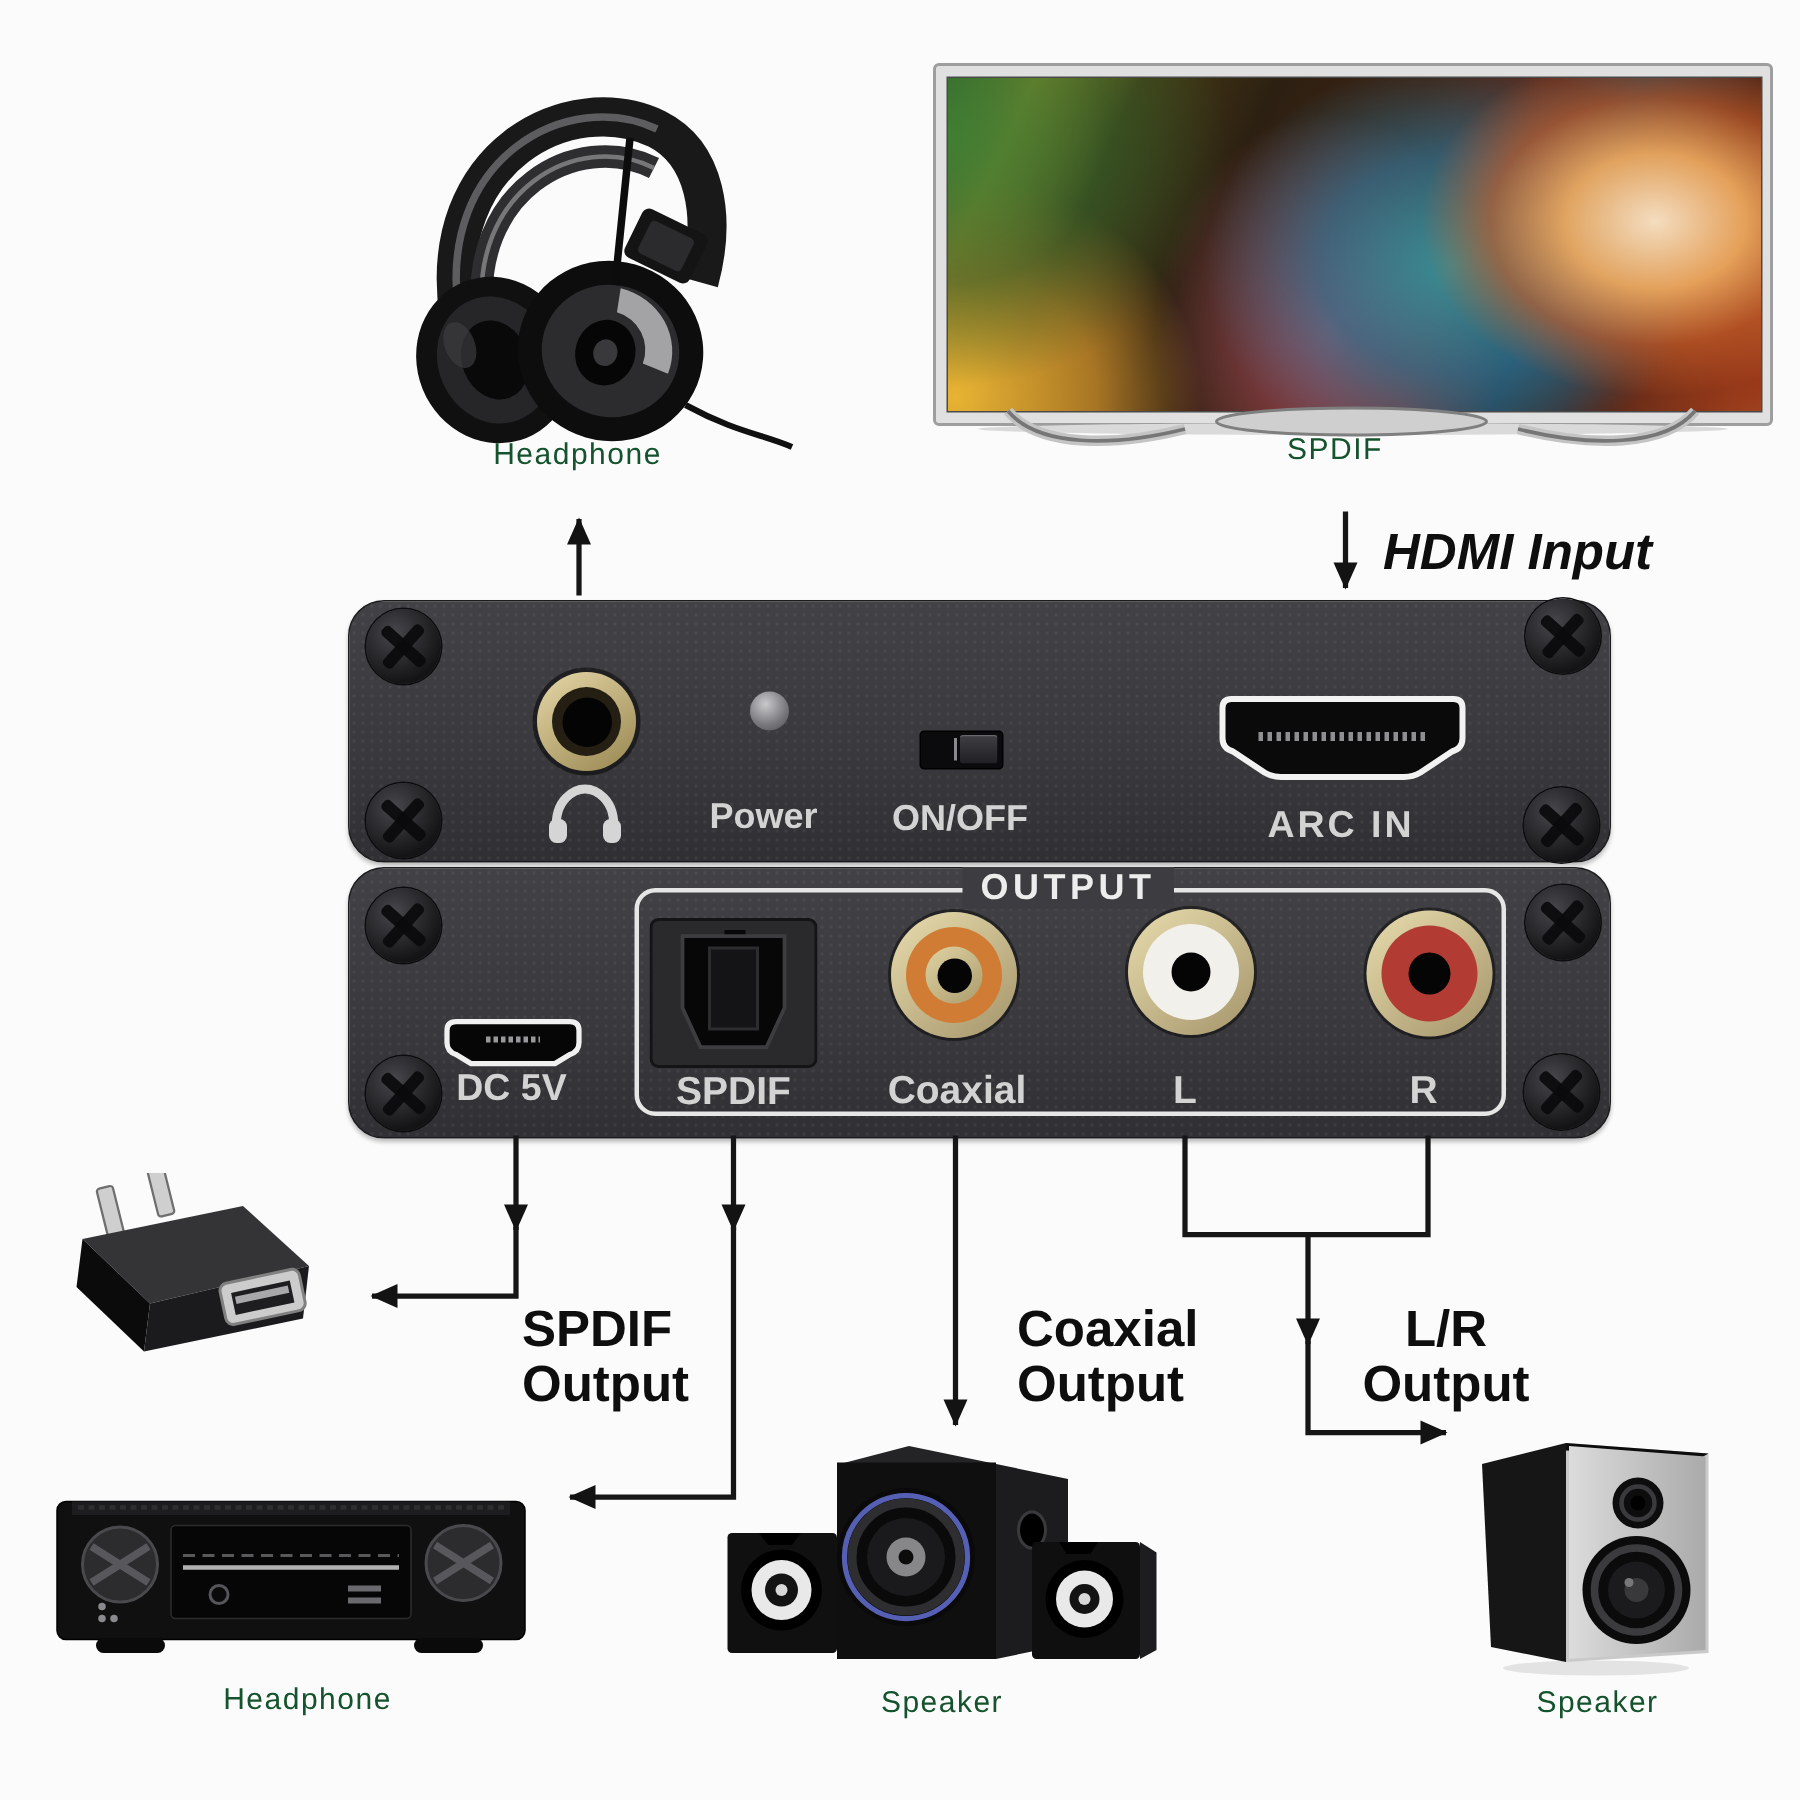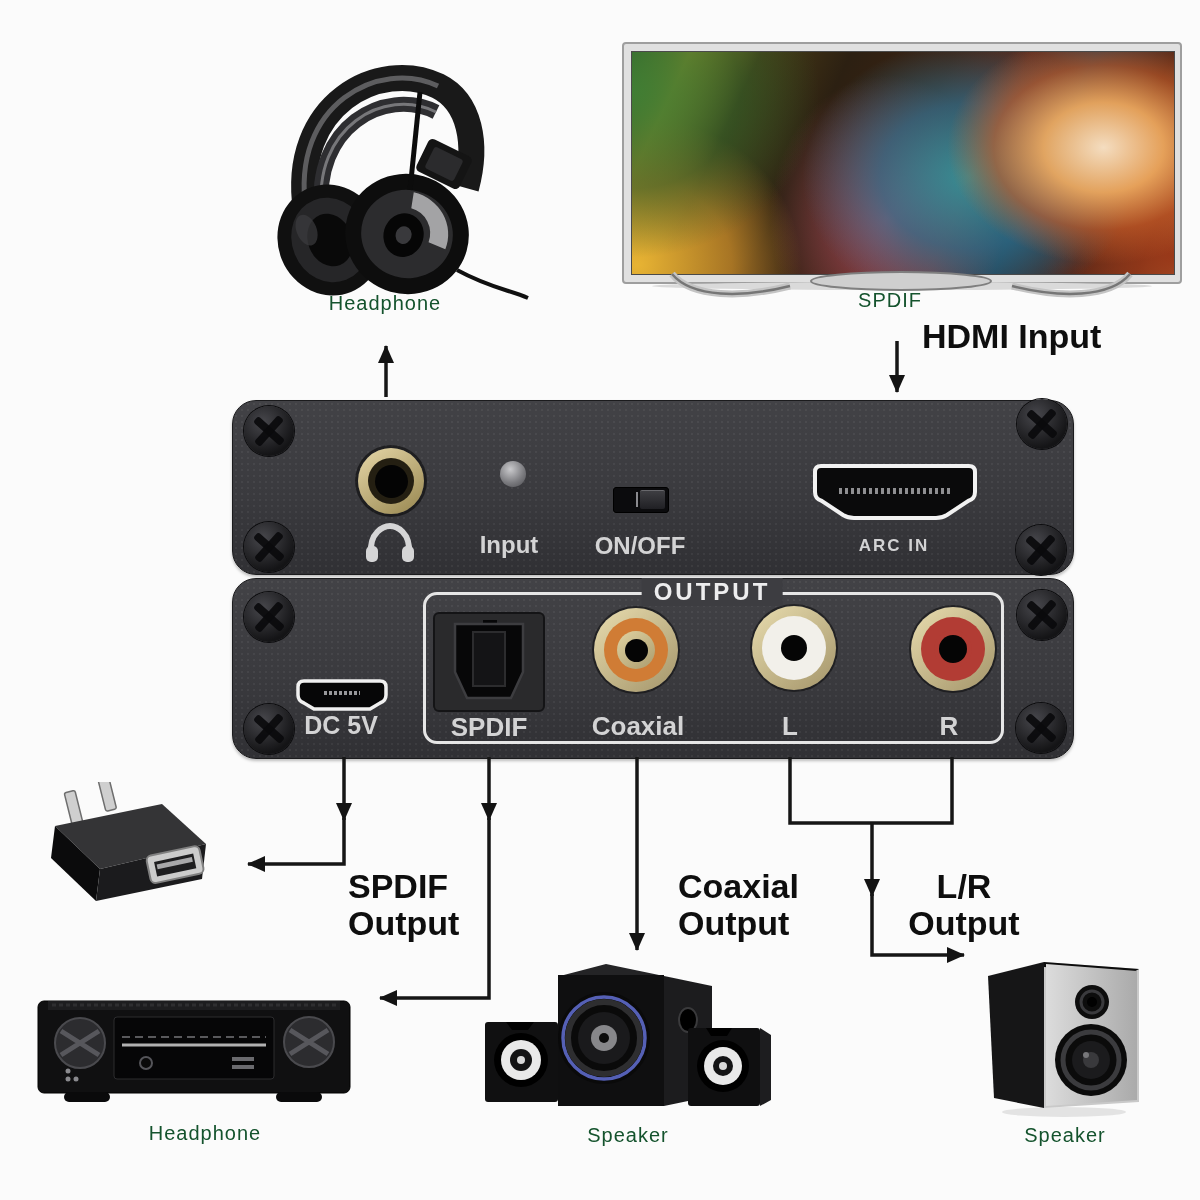--- a/index.html
+++ b/index.html
@@ -142,31 +142,31 @@
     <div class="mid">
         <div class="hole"></div>
       </div>
   </div>
   <svg class="abs" style="left:364px;top:520px;" width="52" height="44" viewBox="0 0 52 44">
     <path d="M 7 34 C 5 12, 20 6, 26 6 C 32 6, 47 12, 45 34" fill="none" stroke="#d5d5d6" stroke-width="6"></path>
     <rect x="2" y="26" width="12" height="16" rx="5" fill="#d5d5d6"></rect>
     <rect x="38" y="26" width="12" height="16" rx="5" fill="#d5d5d6"></rect>
   </svg>
   <div class="led"></div>
-  <div class="panel-text" style="left:509px;top:531px;font-size:24px;">Input</div>
+  <div class="panel-text" style="left:509px;top:531px;font-size:24px;">Power</div>
   <div class="switch">
     <div class="slot"></div>
       <div class="knob"></div>
   </div>
   <div class="panel-text" style="left:640px;top:532px;font-size:24px;">ON/OFF</div>
   <svg class="abs" style="left:811px;top:462px;" width="168" height="62" viewBox="0 0 168 62">
     <path d="M 10 4 H 158 Q 164 4 164 10 V 30 Q 164 37 157 39 L 136 53 Q 131 56 125 56 H 43 Q 37 56 32 53 L 11 39 Q 4 37 4 30 V 10 Q 4 4 10 4 Z" fill="#0a0a0b" stroke="#f2f2f2" stroke-width="4"></path>
     <line x1="28" y1="29" x2="140" y2="29" stroke="#8f8f92" stroke-width="6" stroke-dasharray="3 3"></line>
   </svg>
-  <div class="panel-text" style="left:894px;top:536px;font-size:17px;letter-spacing:2px;">ARC IN</div>
+  <div class="panel-text" style="left:894px;top:536px;font-size:25px;letter-spacing:2px;">ARC IN</div>
 
   <div class="panel" style="top:578px;height:179px;">
     <div class="screw" style="left:11px;top:13px;">
         <span></span>
         <span></span>
       </div>
     <div class="screw" style="left:11px;top:125px;">
         <span></span>
         <span></span>
       </div>
@@ -238,21 +238,21 @@
       <path d="M 489 818 L 489 998 L 380 998" marker-end="url(#arr)"></path>
       <path d="M 637 757 L 637 950" marker-end="url(#arr)"></path>
       <path d="M 790 757 L 790 823 L 952 823 L 952 757"></path>
       <path d="M 872 823 L 872 896" marker-end="url(#arr)"></path>
       <path d="M 872 894 L 872 955 L 964 955" marker-end="url(#arr)"></path>
     </g>
   </svg>
 
   <div class="lbl center" style="left:385px;top:292px;">Headphone</div>
   <div class="lbl center" style="left:890px;top:289px;">SPDIF</div>
-  <div class="lbl-bold" style="left:922px;top:318px;">HDMI Input</div>
+  <div class="lbl-bold" style="left:922px;top:350px;font-style:italic;">HDMI Input</div>
   <div class="lbl-bold" style="left:348px;top:868px;">
     <span>SPDIF</span><br>
     <span>Output</span>
   </div>
   <div class="lbl-bold" style="left:678px;top:868px;">
     <span>Coaxial</span><br>
     <span>Output</span>
   </div>
   <div class="lbl-bold center" style="left:964px;top:868px;">
     <span>L/R</span><br>

